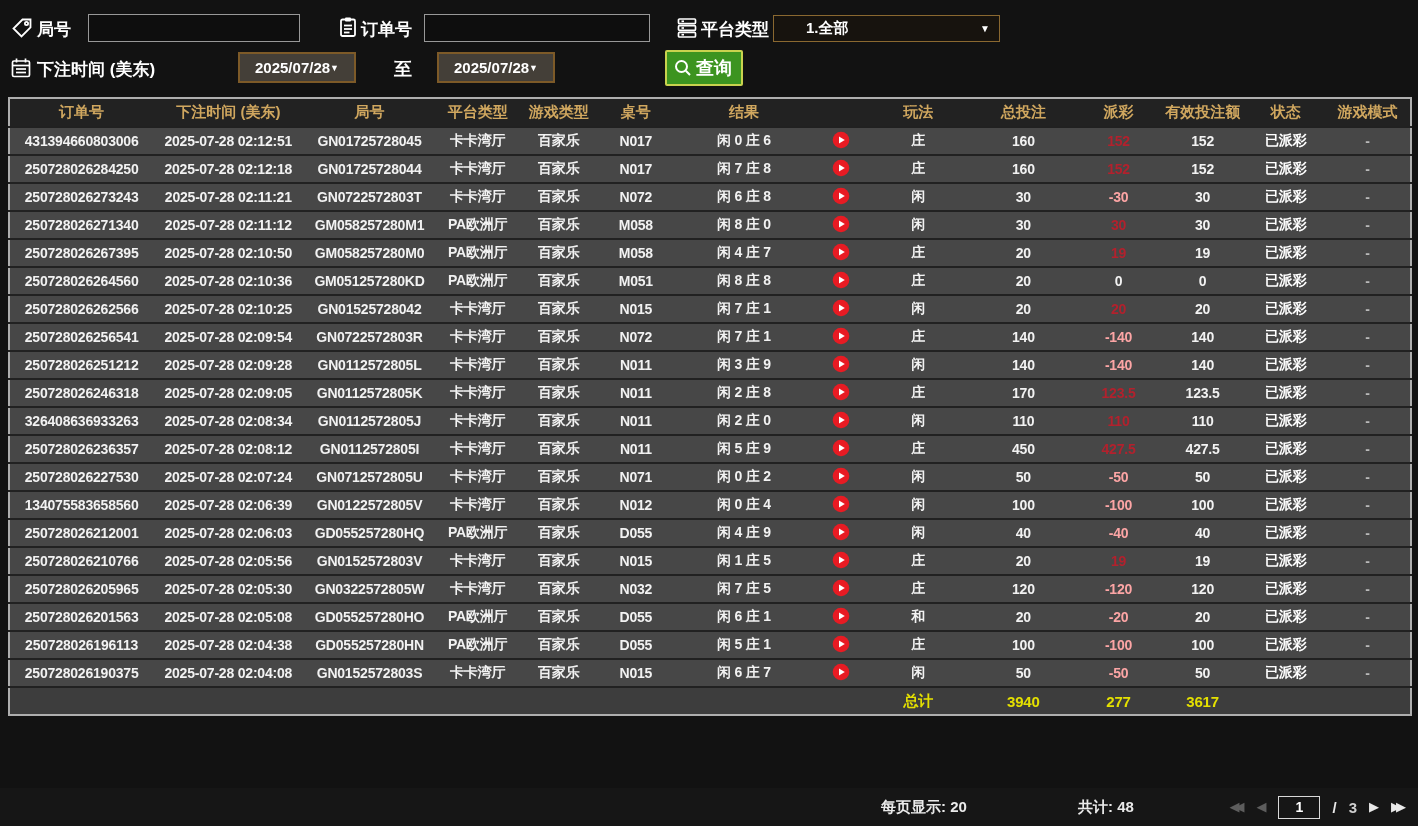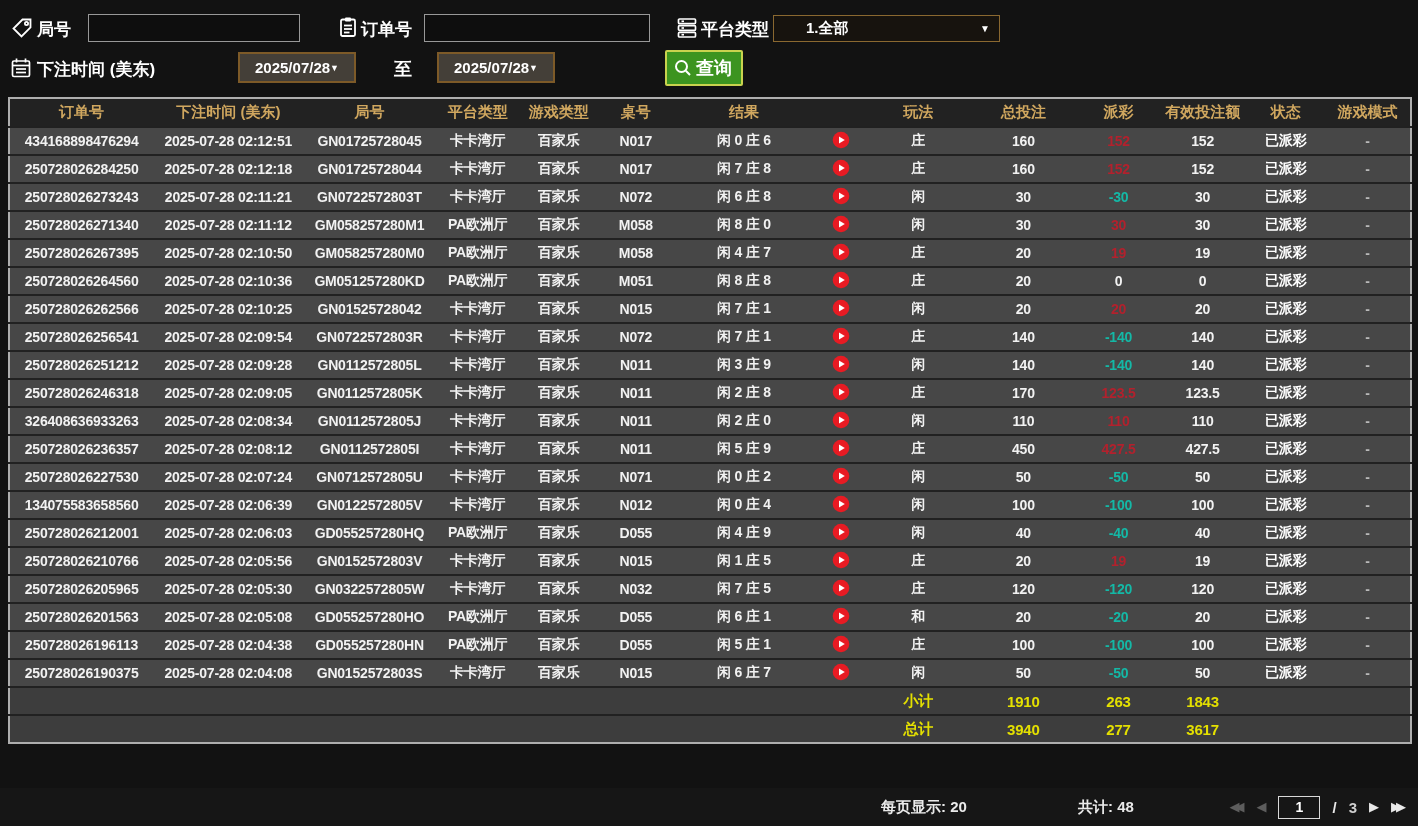--- a/index.html
+++ b/index.html
@@ -47,21 +47,21 @@
   th {
     background:#222222; color:#d0a75f; font-size:15px; font-weight:700;
     height:29px; white-space:nowrap; overflow:hidden;
   }
   td {
     height:28px; text-align:center; color:#f2f2f2; font-size:14px; font-weight:700;
     white-space:nowrap; overflow:hidden; border-top:2px solid #212121;
     letter-spacing:-0.2px;
   }
   td.payout.win  { color:#b2212d; }
-  td.payout.loss { color:#14b8a6; }
+  td.payout.loss { color:#fca5a5; }
   td.payout.zero { color:#f2f2f2; }
   td.status      { color:#ffffff; }
   td.mode        { color:#b9b9b9; }
   tr.summary-row td { background:#3d3d3d; color:#e4e000; font-size:15px; }
   .play-icon { display:inline-block; width:18px; height:18px; cursor:pointer; }
   .play-icon svg { display:block; }
   
   .footer { position:absolute; left:0; top:788px; width:1418px; height:38px; background:#161616; }
   .footer .ftext { position:absolute; top:10px; font-size:15px; font-weight:700; color:#eaeaea; white-space:nowrap; }
   .per-page { left:881px; }
@@ -183,21 +183,21 @@
         <th>玩法</th>
         <th>总投注</th>
         <th>派彩</th>
         <th>有效投注额</th>
         <th>状态</th>
         <th>游戏模式</th>
       </tr>
     </thead>
     <tbody>
         <tr class="data-row">
-    <td>434168898476294</td>
+    <td>431394660803006</td>
     <td>2025-07-28 02:12:51</td>
     <td>GN01725728045</td>
     <td>卡卡湾厅</td>
     <td>百家乐</td>
     <td>N017</td>
     <td>闲 0 庄 6</td>
     <td>
       <span class="play-icon">
         <svg width="18" height="18" viewBox="0 0 18 18">
           <circle cx="9" cy="9" r="8.3" fill="#e81b23"></circle>
@@ -644,28 +644,20 @@
     </td>
     <td>闲</td>
     <td>50</td>
     <td class="payout loss">-50</td>
     <td>50</td>
     <td class="status">已派彩</td>
     <td class="mode">-</td>
   </tr>
       </tbody>
     <tbody>
-      <tr class="summary-row">
-        <td colspan="8"></td>
-        <td>小计</td>
-        <td>1910</td>
-        <td>263</td>
-        <td>1843</td>
-        <td colspan="2"></td>
-      </tr>
       <tr class="summary-row">
         <td colspan="8"></td>
         <td>总计</td>
         <td>3940</td>
         <td>277</td>
         <td>3617</td>
         <td colspan="2"></td>
       </tr>
     </tbody>
   </table>

